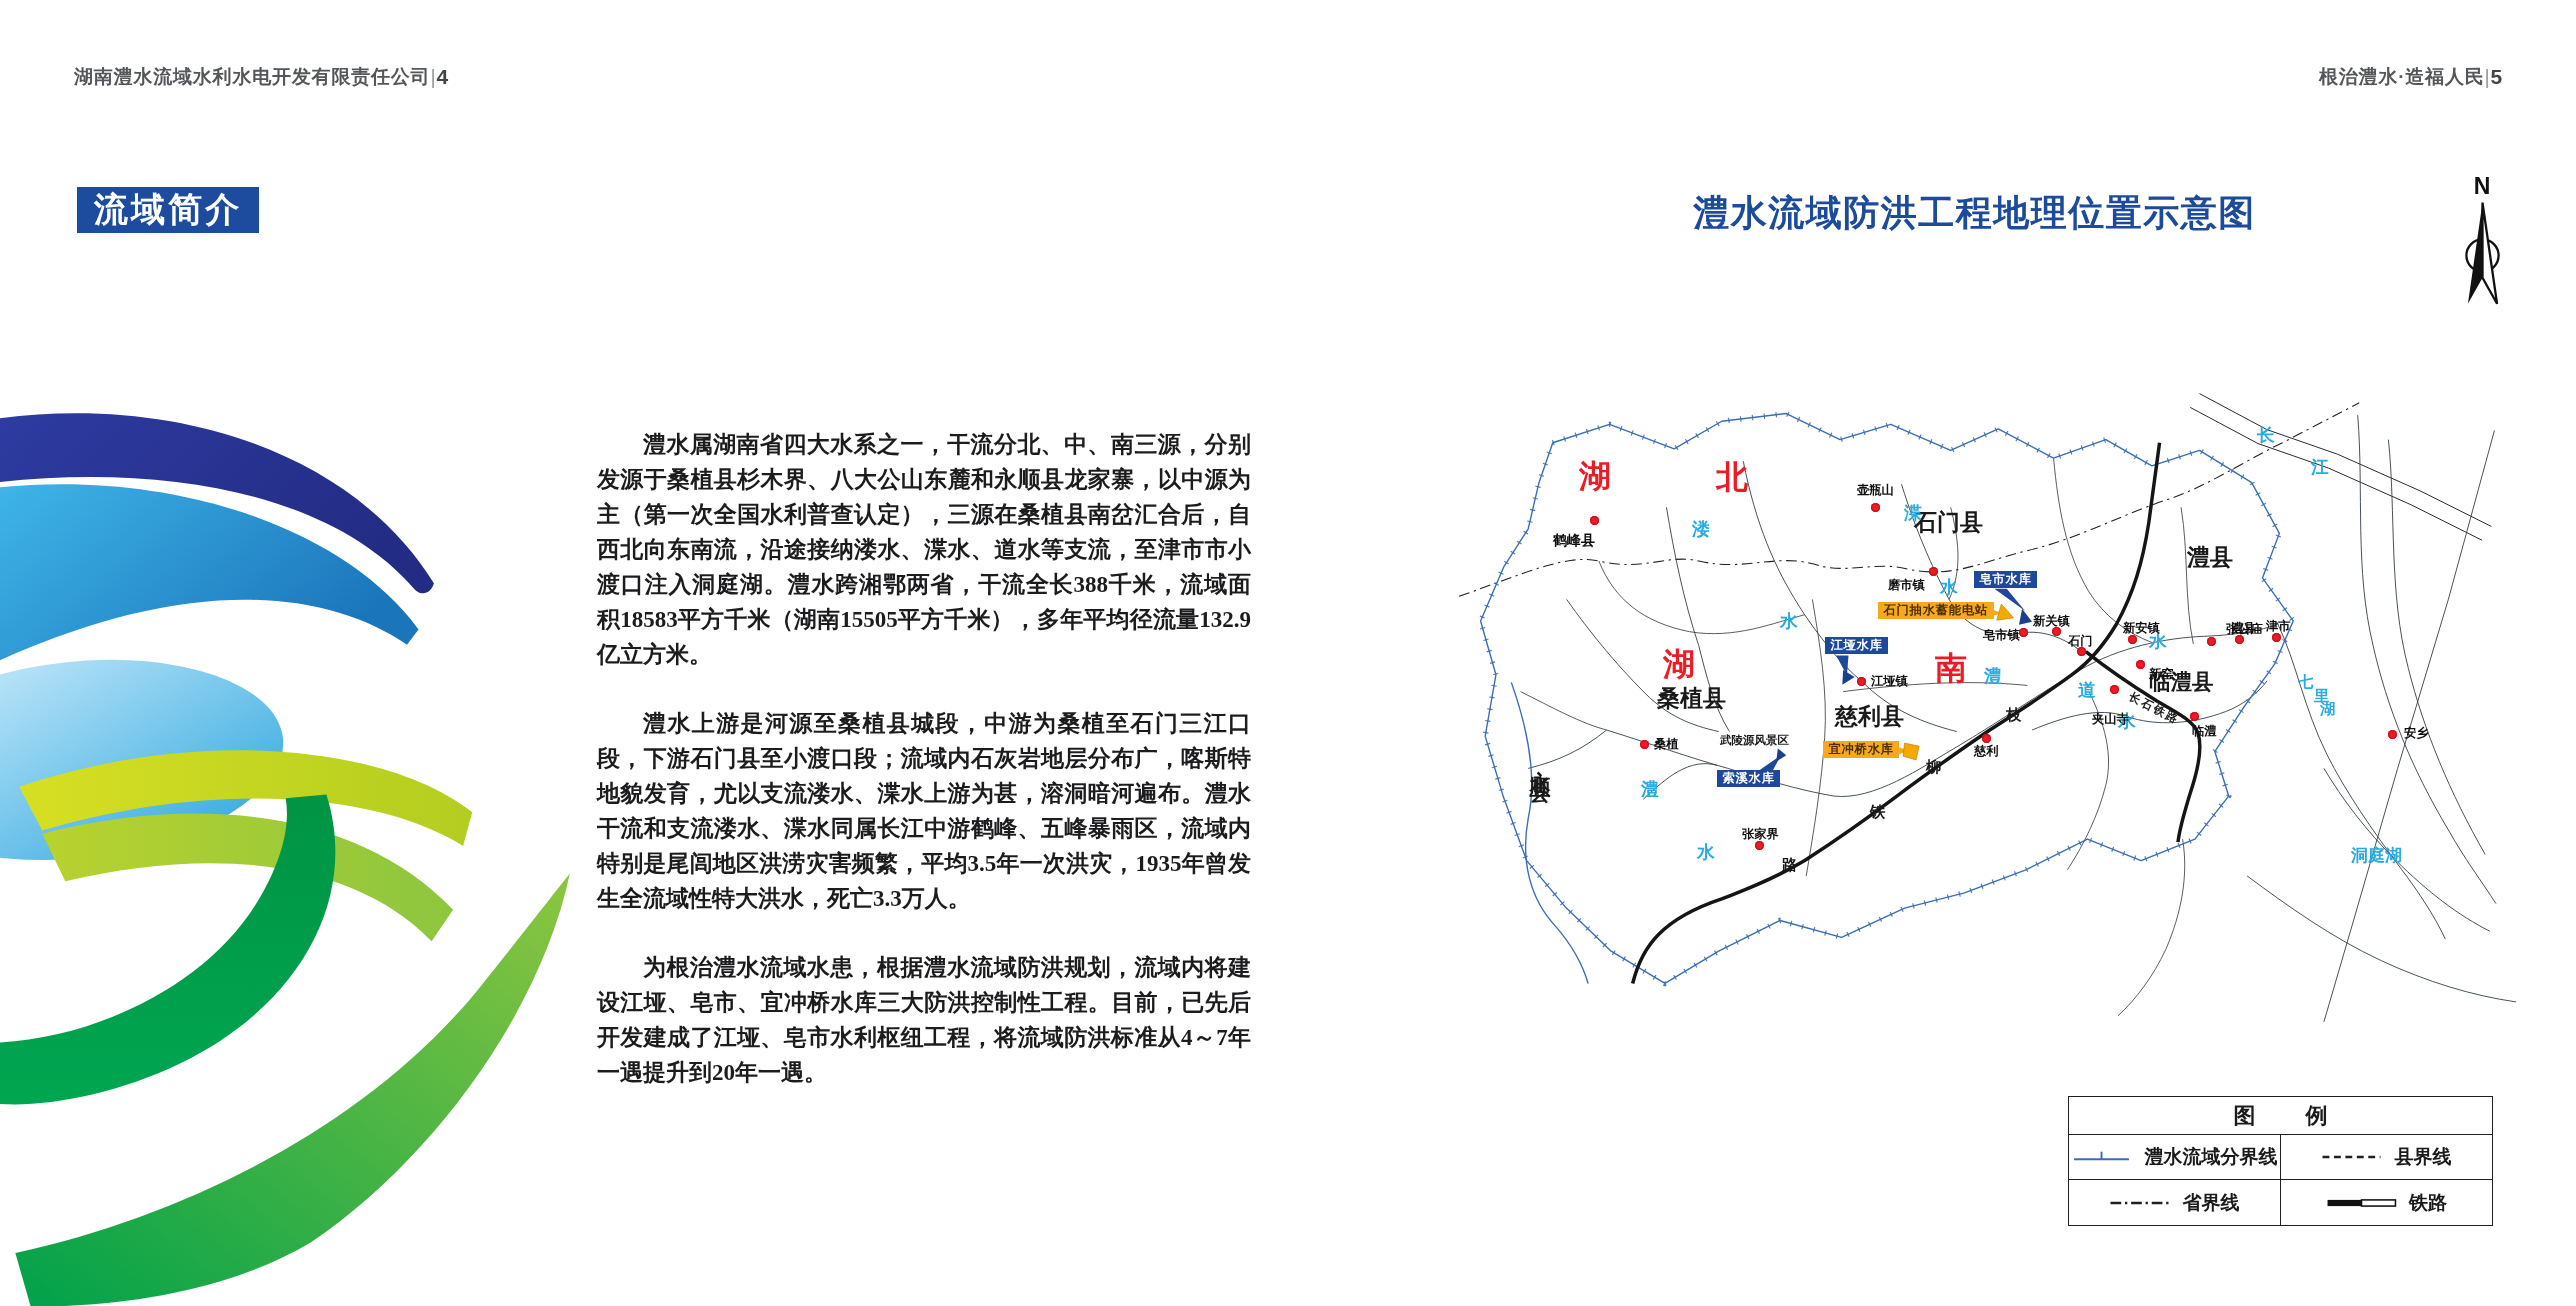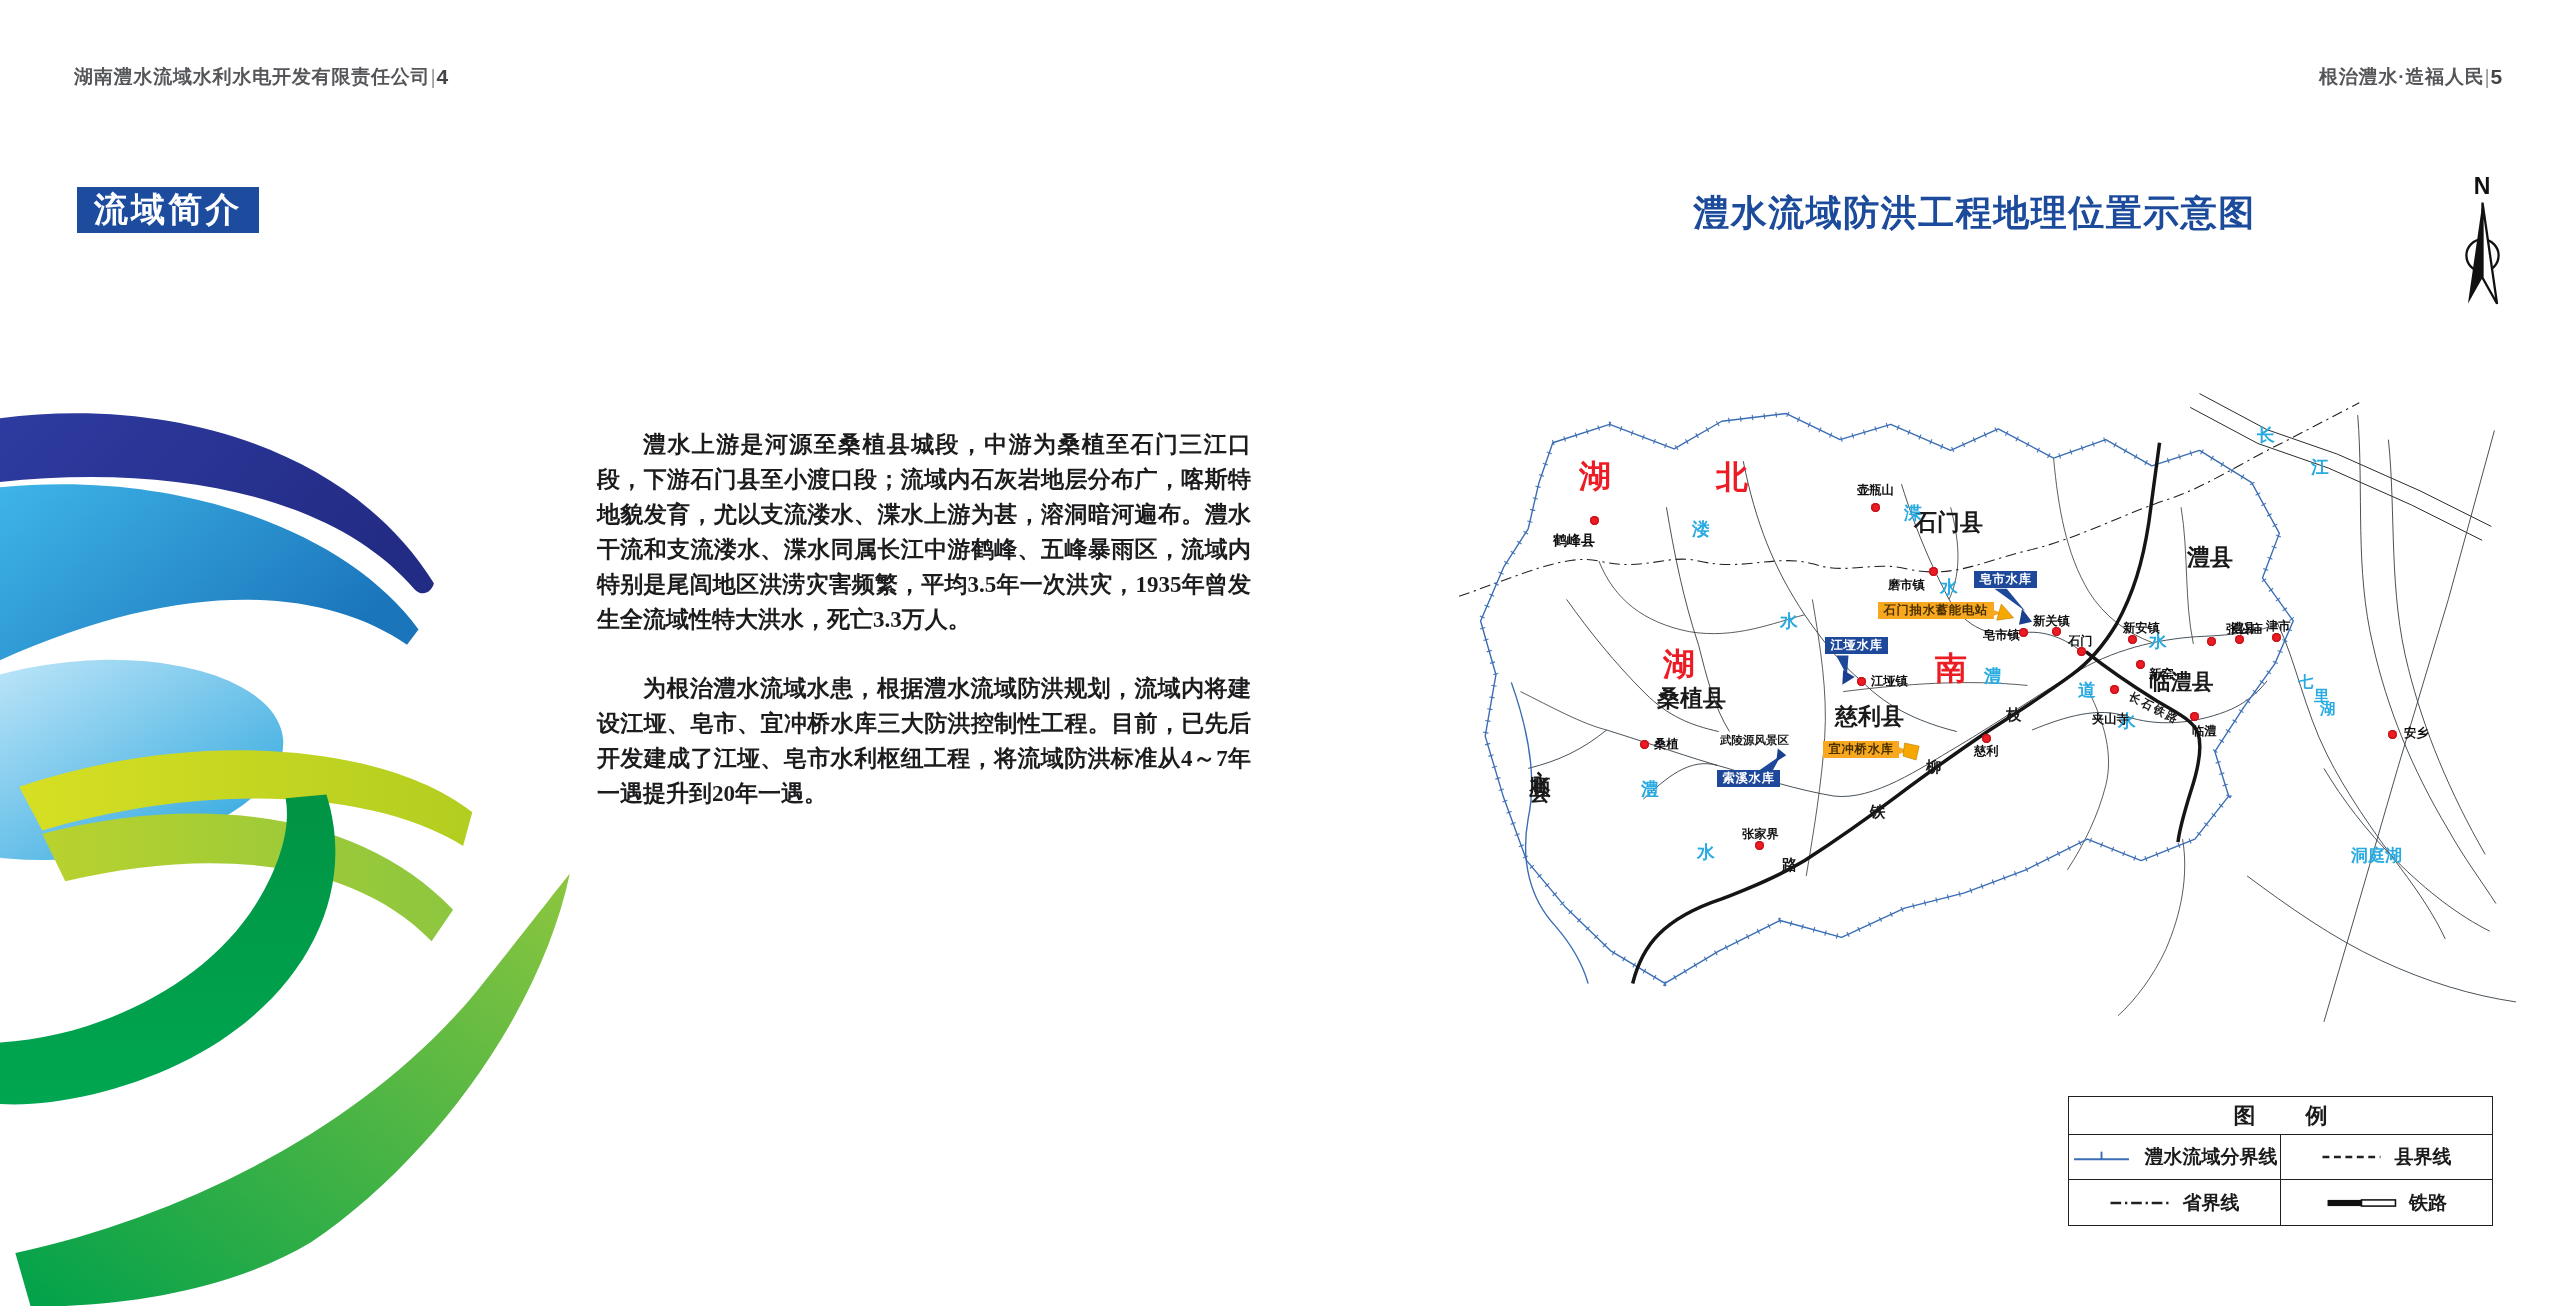--- a/index.html
+++ b/index.html
@@ -82,20 +82,21 @@
 </div>
 <div class="hdr" id="hdrR">
   <span>根治澧水·造福人民</span>
   <span class="sep">|</span>
   <span class="pg">5</span>
 </div>
 
 <div class="title-box">流域简介</div>
 
 <div class="bodytext">
+  <p>澧水属湖南省四大水系之一，干流分北、中、南三源，分别发源于桑植县杉木界、八大公山东麓和永顺县龙家寨，以中源为主（第一次全国水利普查认定），三源在桑植县南岔汇合后，自西北向东南流，沿途接纳溇水、渫水、道水等支流，至津市市小渡口注入洞庭湖。澧水跨湘鄂两省，干流全长388千米，流域面积18583平方千米（湖南15505平方千米），多年平均径流量132.9亿立方米。</p>
   <p>澧水上游是河源至桑植县城段，中游为桑植至石门三江口段，下游石门县至小渡口段；流域内石灰岩地层分布广，喀斯特地貌发育，尤以支流溇水、渫水上游为甚，溶洞暗河遍布。澧水干流和支流溇水、渫水同属长江中游鹤峰、五峰暴雨区，流域内特别是尾闾地区洪涝灾害频繁，平均3.5年一次洪灾，1935年曾发生全流域性特大洪水，死亡3.3万人。</p>
   <p>为根治澧水流域水患，根据澧水流域防洪规划，流域内将建设江垭、皂市、宜冲桥水库三大防洪控制性工程。目前，已先后开发建成了江垭、皂市水利枢纽工程，将流域防洪标准从4～7年一遇提升到20年一遇。</p>
 </div>
 
 <svg class="logo" width="599" height="907" viewBox="0 0 780 1181">
   <defs>
     <linearGradient id="gDark" x1="0" y1="0" x2="1" y2="0.4">
       <stop offset="0" stop-color="#2e3ba0"></stop>
         <stop offset="1" stop-color="#232c85"></stop>
     </linearGradient>

